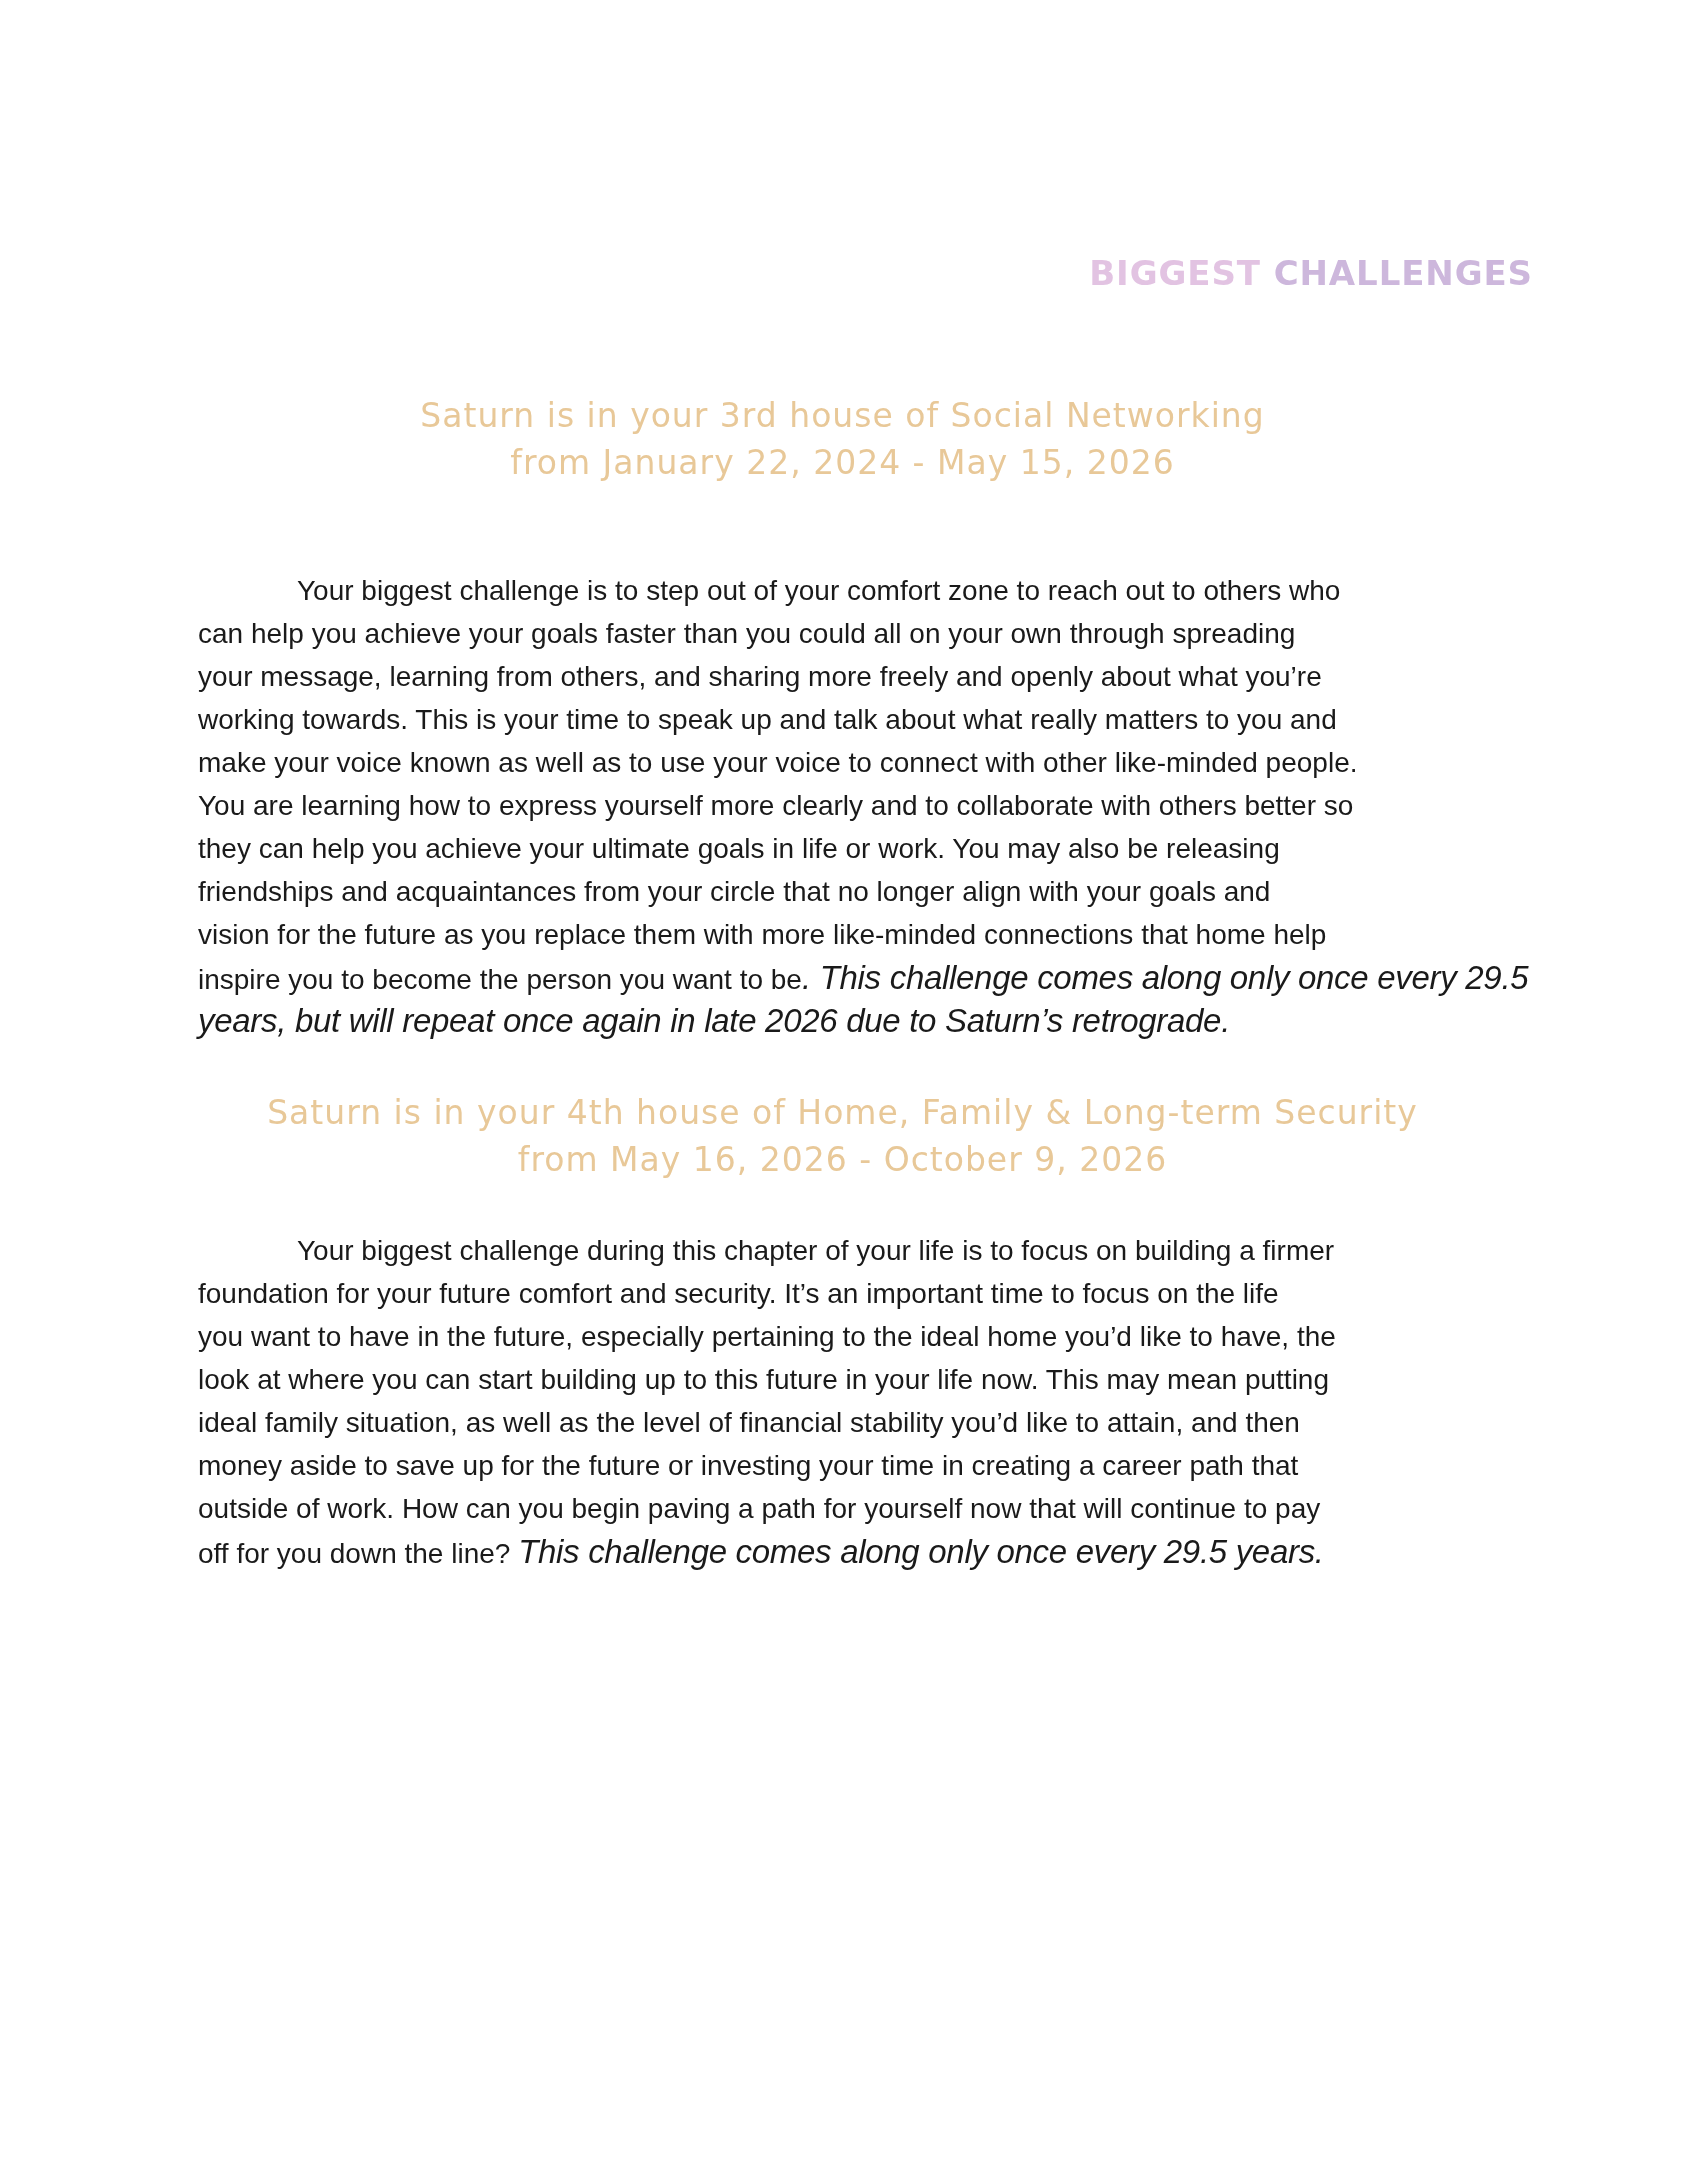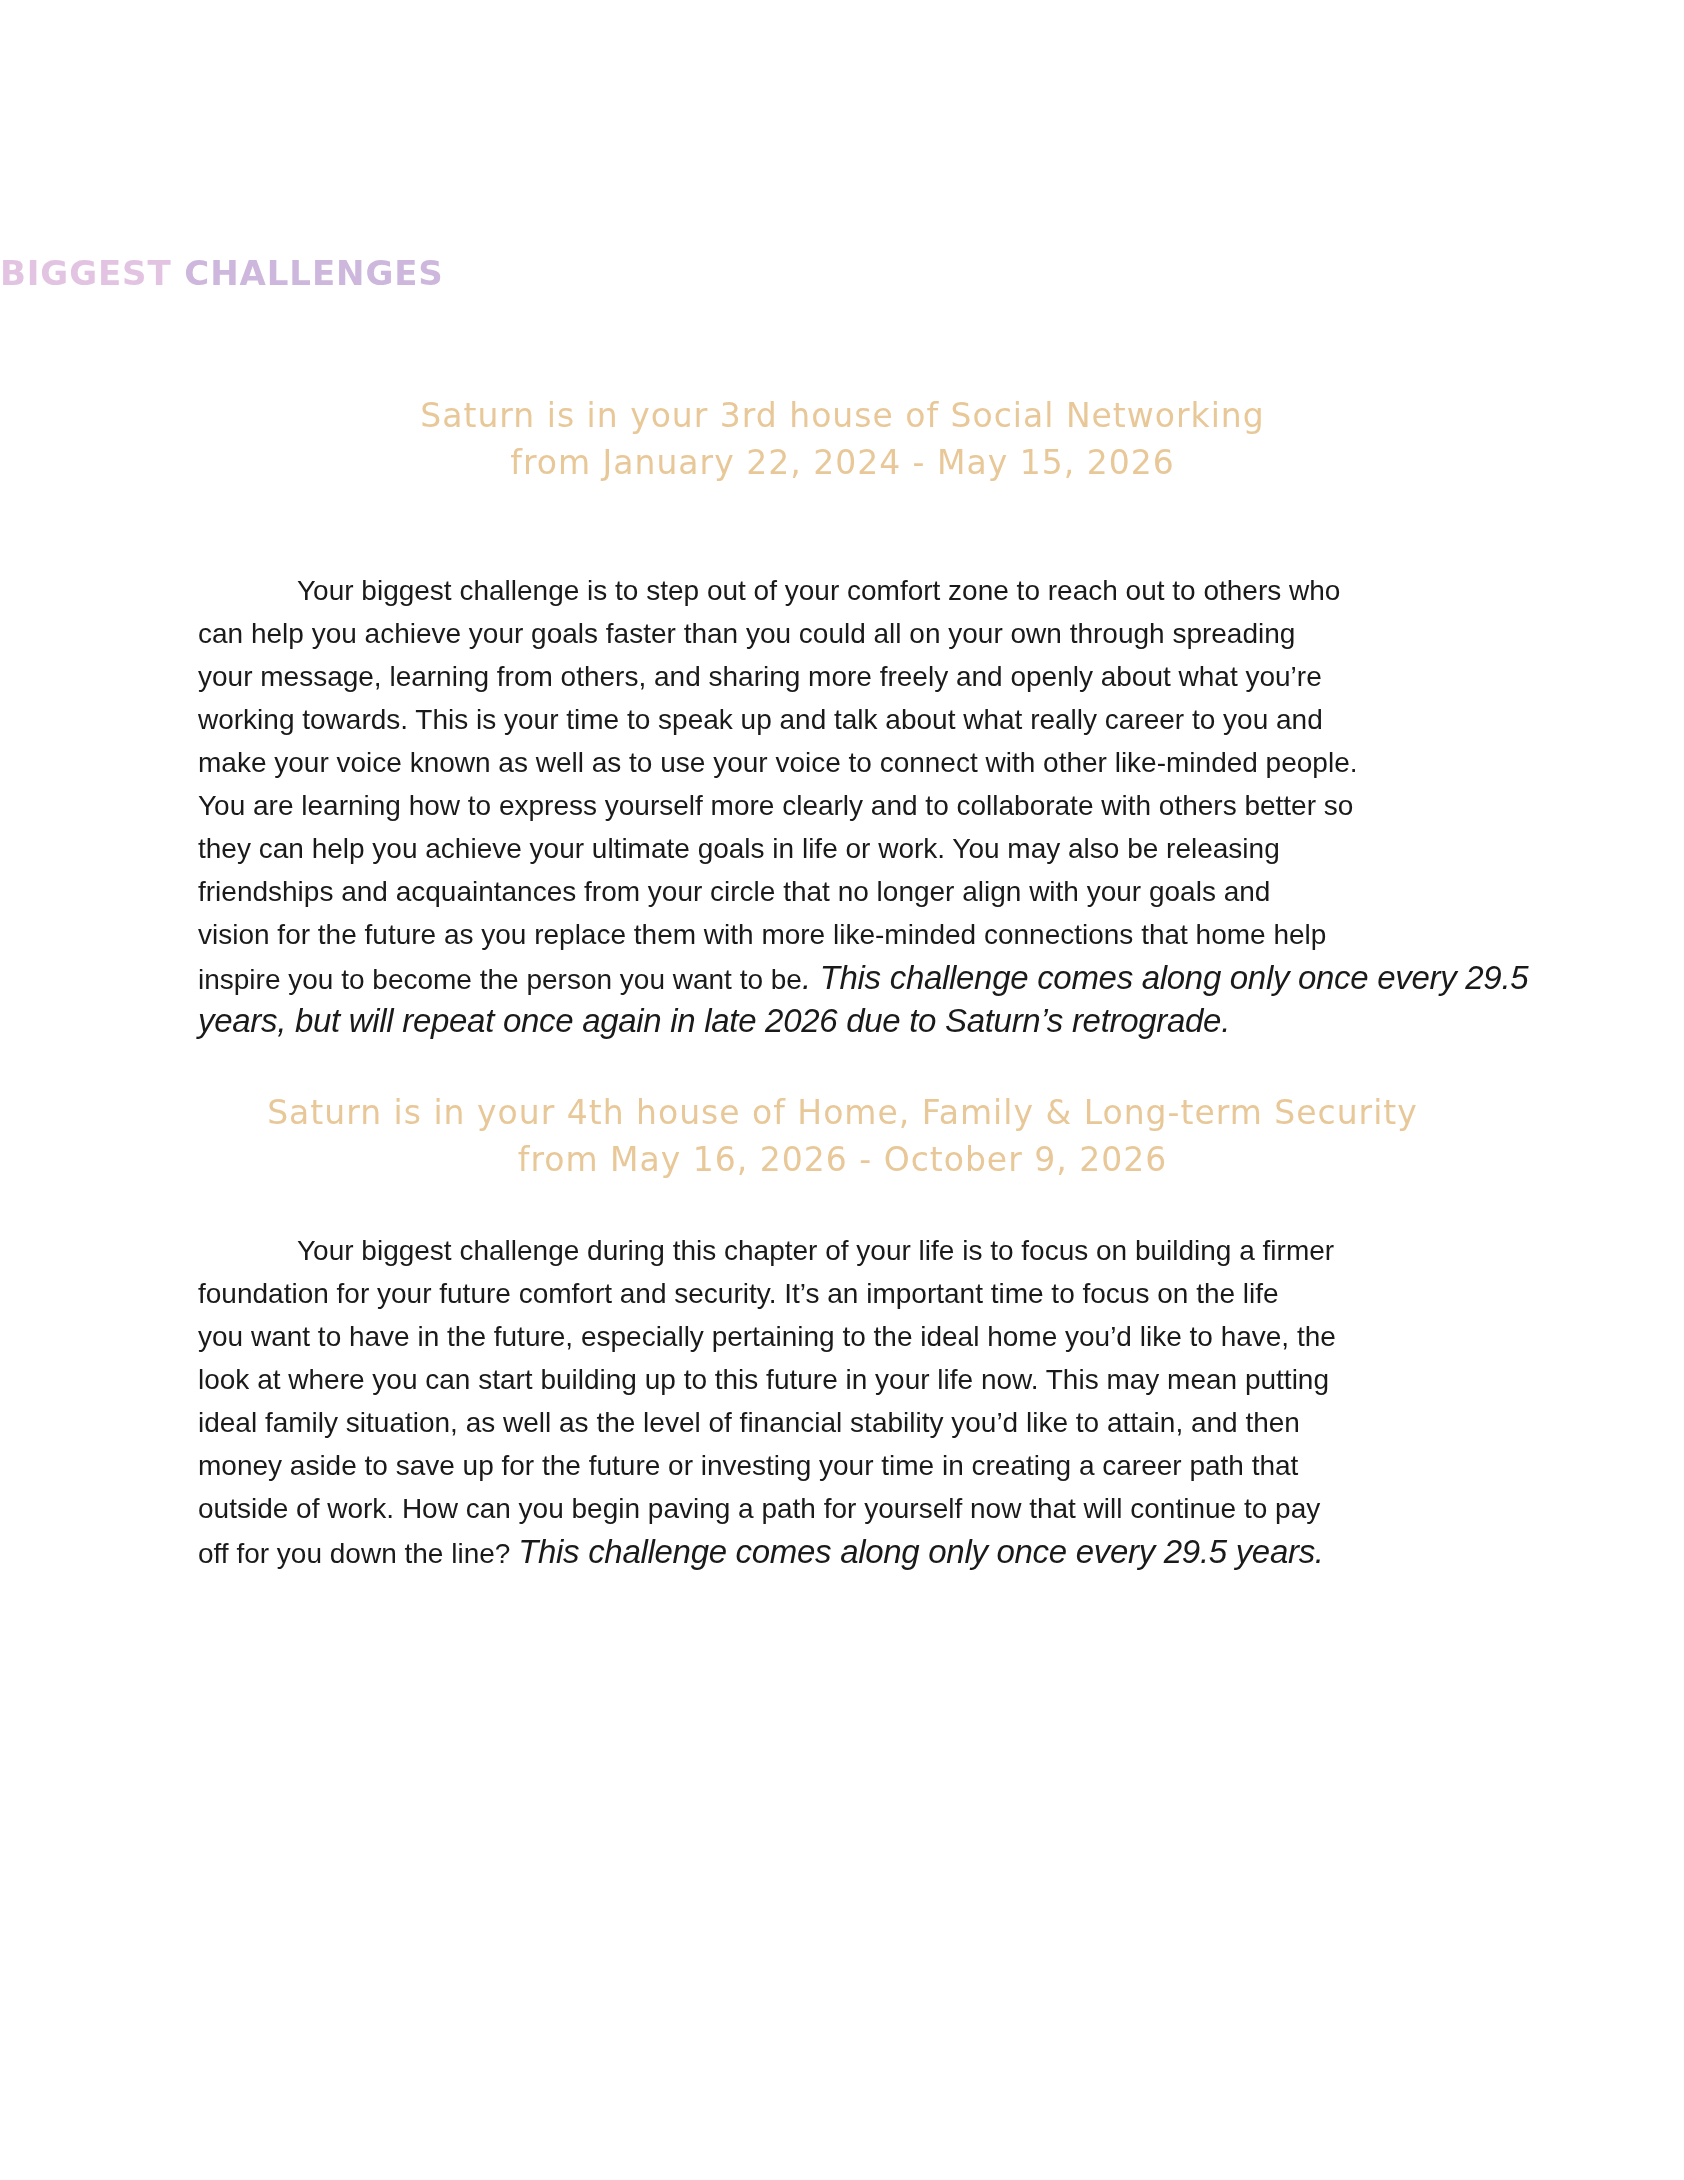--- a/index.html
+++ b/index.html
@@ -19,21 +19,21 @@
       top: 0;
       width: 1685px;
       height: 2181px;
       background: #ffffff;
     }
     .page-title {
       position: absolute;
       left: 0;
       width: 1533px;
       top: 249px;
-      text-align: left;
+      text-align: right;
       font-family: "DejaVu Sans", sans-serif;
       font-weight: bold;
       font-size: 34px;
       letter-spacing: 0.9px;
       line-height: 48px;
     }
     .page-title .t1 { color: #e2c3e2; }
     .page-title .t2 { color: #cdb7dc; }
     .section-heading {
       position: absolute;
@@ -84,21 +84,21 @@
 
   <div class="section-heading" id="h1">
     <div>Saturn is in your 3rd house of Social Networking</div>
     <div>from January 22, 2024 - May 15, 2026</div>
   </div>
 
   <div class="body-text" id="p1">
     <span class="line indent">Your biggest challenge is to step out of your comfort zone to reach out to others who</span>
     <span class="line">can help you achieve your goals faster than you could all on your own through spreading</span>
     <span class="line">your message, learning from others, and sharing more freely and openly about what you’re</span>
-    <span class="line">working towards. This is your time to speak up and talk about what really career to you and</span>
+    <span class="line">working towards. This is your time to speak up and talk about what really matters to you and</span>
     <span class="line">make your voice known as well as to use your voice to connect with other like-minded people.</span>
     <span class="line">You are learning how to express yourself more clearly and to collaborate with others better so</span>
     <span class="line">they can help you achieve your ultimate goals in life or work. You may also be releasing</span>
     <span class="line">friendships and acquaintances from your circle that no longer align with your goals and</span>
     <span class="line">vision for the future as you replace them with more like-minded connections that home help</span>
     <span class="line"><span>inspire you to become the person you want to be</span><em>. This challenge comes along only once every 29.5</em></span>
     <span class="line"><em>years, but will repeat once again in late 2026 due to Saturn’s retrograde.</em></span>
   </div>
 
   <div class="section-heading" id="h2">

